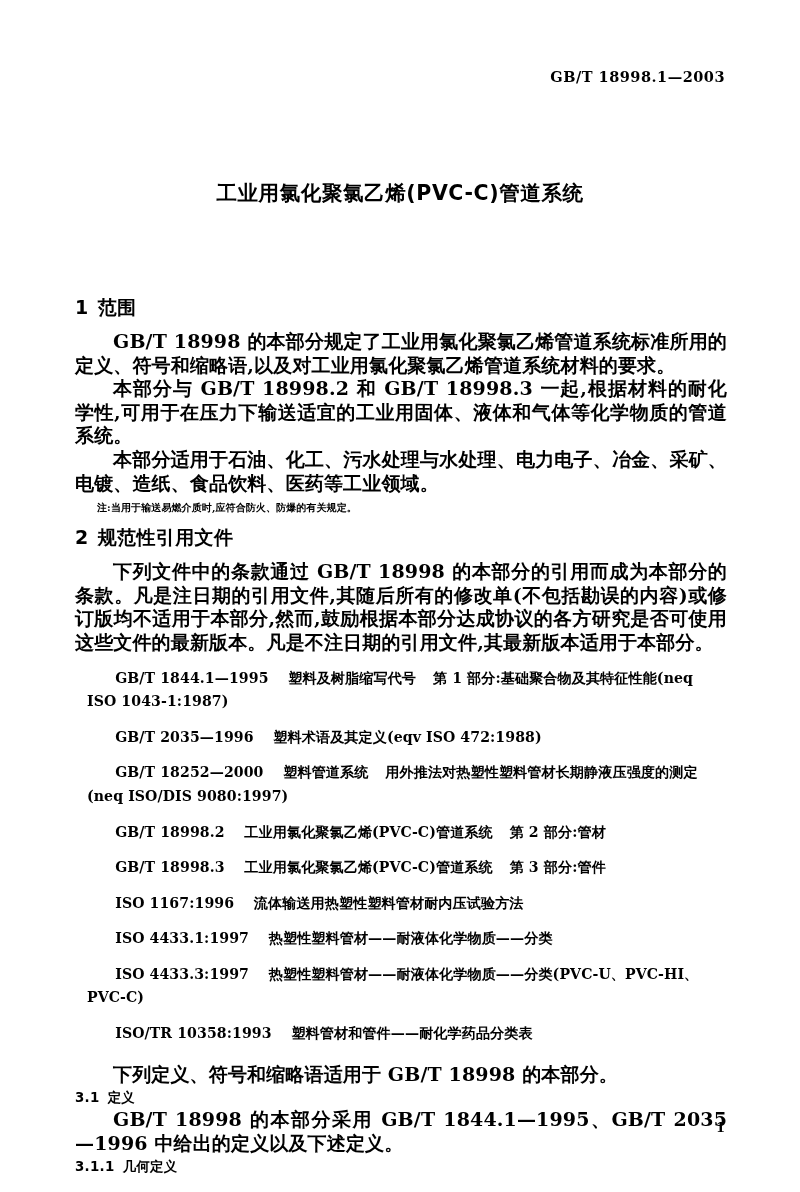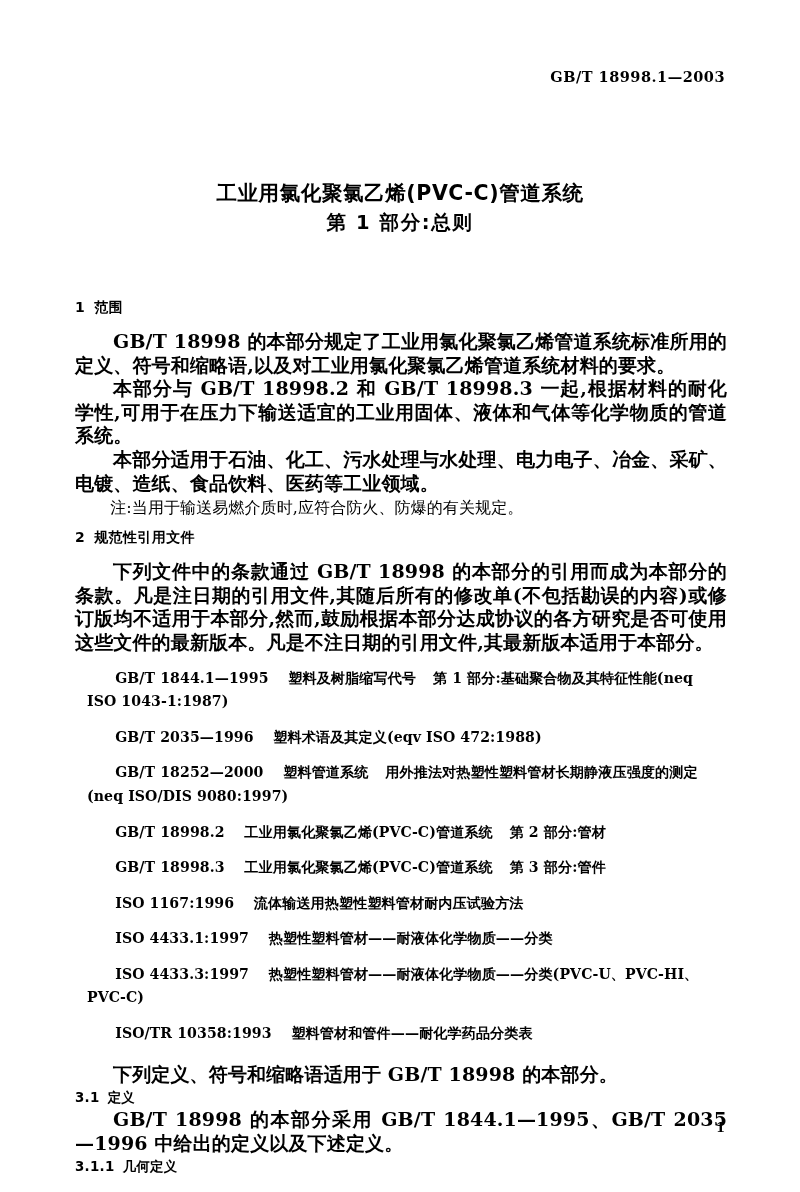--- a/index.html
+++ b/index.html
@@ -62,21 +62,21 @@
   .body {
     position: absolute;
     left: 75px;
     top: 298px;
     width: 652px;
   }
 
   .h1 {
     font-family: "DejaVu Sans", "Liberation Sans", sans-serif;
     font-weight: bold;
-    font-size: 14px;
+    font-size: 19px;
     letter-spacing: 0.4px;
     margin: 0 0 14px 0;
     line-height: 18px;
   }
   .h1 .num { margin-right: 9px; }
 
   .h2, .h3, .h4 {
     font-family: "DejaVu Sans", "Liberation Sans", sans-serif;
     font-weight: bold;
     font-size: 13.4px;
@@ -92,24 +92,24 @@
     line-height: 23.6px;
     text-indent: 2em;
     text-align: justify;
     letter-spacing: 0.15px;
     font-weight: bold;
     font-family: "DejaVu Serif", "Liberation Serif", serif;
   }
 
   p.note {
     margin: 2px 0 0 0;
-    font-size: 16px;
+    font-size: 10px;
     line-height: 21px;
     text-indent: 2.2em;
-    font-weight: normal;
+    font-weight: bold;
     letter-spacing: 0.1px;
   }
 
   
   .ref {
     margin: 12px;
     font-size: 14.1px;
     line-height: 23.6px;
     text-indent: 2em;
     font-weight: bold;
@@ -157,21 +157,20 @@
 <body>
 
 <div class="page">
 
   <div class="header">
     <span>GB/T 18998.1—2003</span>
   </div>
 
   <div class="title-block">
     <div class="title-line">工业用氯化聚氯乙烯(PVC-C)管道系统</div>
-    <div class="title-line second">第 1 部分:总则</div>
   </div>
 
   <div class="body">
 
     <div class="h1">
       <span class="num">1</span><span>范围</span>
     </div>
 
     <p class="para">GB/T 18998 的本部分规定了工业用氯化聚氯乙烯管道系统标准所用的定义、符号和缩略语,以及对工业用氯化聚氯乙烯管道系统材料的要求。</p>
     <p class="para">本部分与 GB/T 18998.2 和 GB/T 18998.3 一起,根据材料的耐化学性,可用于在压力下输送适宜的工业用固体、液体和气体等化学物质的管道系统。</p>

